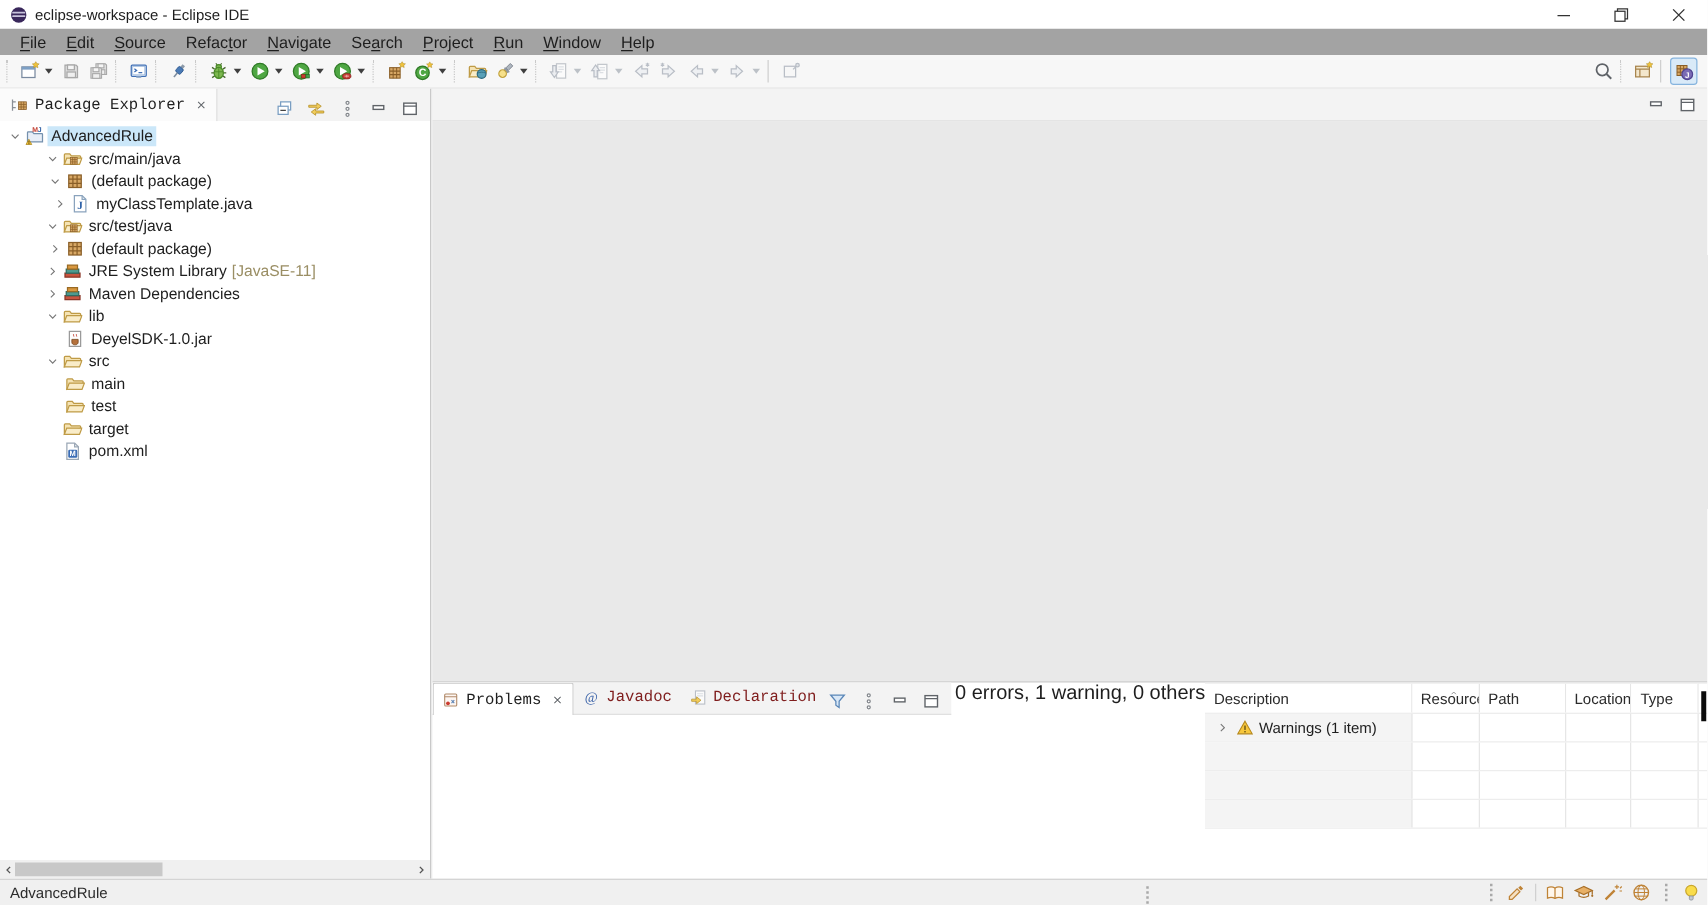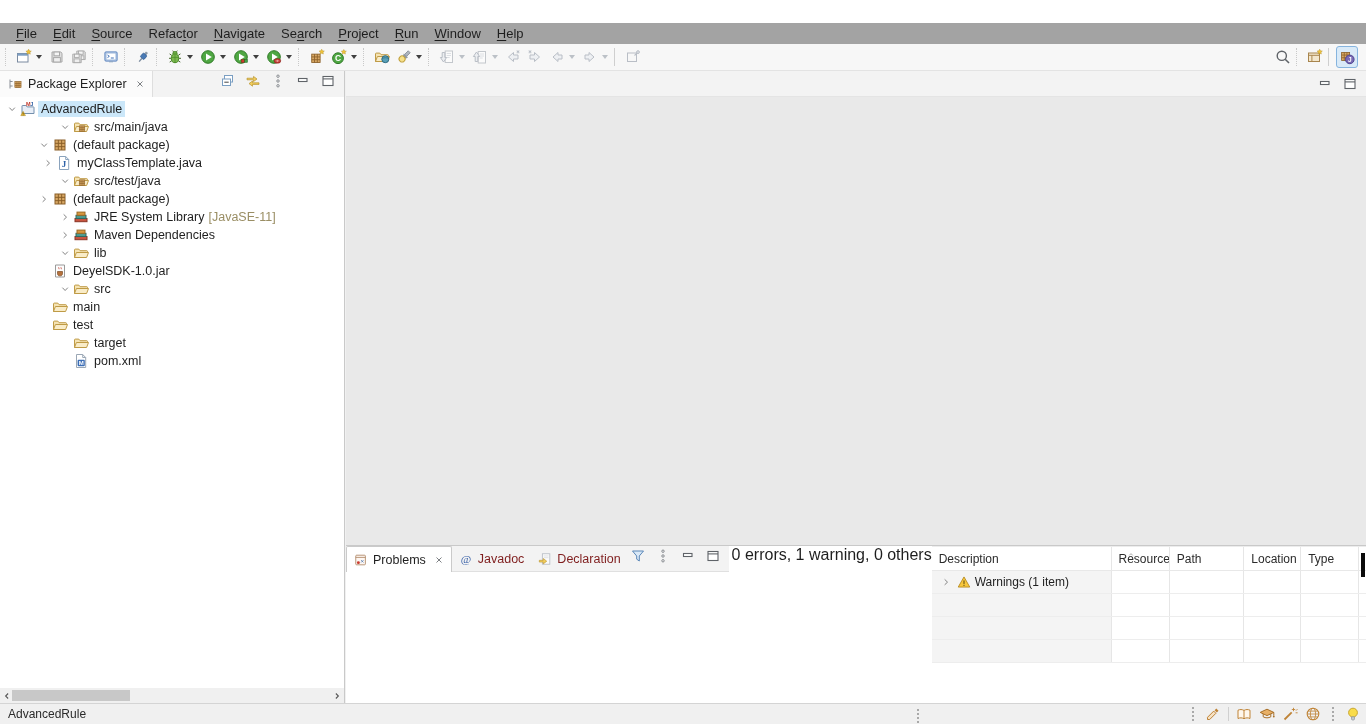--- a/index.html
+++ b/index.html
@@ -32,36 +32,36 @@
   .ic   { width:16px; height:16px; display:block; }
   .ic14 { width:14px; height:14px; display:block; }
   .ic12 { width:12px; height:12px; display:block; }
   .ic10 { width:10px; height:10px; display:block; }
 
   
   .main { position:absolute; top:71px; left:0; right:0; height:632px; background:#f0f0f0; }
 
   
   .explorer { position:absolute; left:0; top:0; width:345px; height:632px; background:#fff; border-right:1px solid #c9c9c9; display:flex; flex-direction:column; }
-  .view-strip { height:26px; display:flex; align-items:flex-start; background:#f3f3f3; flex:none; }
+  .view-strip { height:26px; display:flex; align-items:flex-end; background:#f3f3f3; flex:none;font-family:Liberation Mono, monospace; }
   .view-tab { height:26px; display:flex; align-items:center; padding:0 7px; gap:5px; font-size:12.5px; }
   .view-tab.active { background:#fbfbfb; border-right:1px solid #dedede; }
   .view-tab.inactive { color:#7f1d1d; }
   .tab-close { display:flex; margin-left:3px; }
   .view-tools { margin-left:auto; display:flex; align-items:center; gap:5px; padding-right:6px; }
   .vbtn { width:20px; height:20px; display:flex; align-items:center; justify-content:center; }
 
   .tree { flex:1; overflow:hidden; background:#fff; padding-top:3px; }
   .trow { height:18px; display:flex; align-items:center; font-size:12.5px; white-space:nowrap; }
   .twisty { width:16px; height:16px; flex:none; display:flex; align-items:center; justify-content:center; }
   .ticon { width:18px; height:16px; flex:none; display:flex; align-items:center; }
   .tlabel { padding:1px 3px; }
   .tlabel.sel { background:#cbe7f9; }
   .dec { color:#9a8e64; padding-left:1px; }
-  .lv0{ padding-left:4px; } .lv1{ padding-left:20px;margin-left:37px; } .lv2{ padding-left:36px; } .lv3{ padding-left:40px; }
+  .lv0{ padding-left:4px; } .lv1{ padding-left:34px; } .lv2{ padding-left:36px; } .lv3{ padding-left:40px; }
 
   .hscroll { height:15px; background:#f0f0f0; position:relative; flex:none; }
   .harrow { position:absolute; top:0; width:14px; height:15px; display:flex; align-items:center; justify-content:center; }
   .harrow.left{ left:0; } .harrow.right{ right:0; }
   .hthumb { position:absolute; left:12px; top:2px; width:118px; height:11px; background:#c8c8c8; }
 
   
   .editor { position:absolute; left:346px; top:0; right:0; height:474px; display:flex; flex-direction:column; }
   .editor-strip { height:26px; background:#f3f3f3; display:flex; align-items:center; border-bottom:1px solid #e4e4e4; }
   .editor-canvas { flex:1; background:#e9e9e9; }
@@ -369,20 +369,45 @@
         <path d="M9.8 4l-4 4 4 4" fill="none" stroke="#555" stroke-width="1.7"></path>
       </symbol>
     <symbol id="s-sright" viewBox="0 0 16 16">
         <path d="M6.2 4l4 4-4 4" fill="none" stroke="#555" stroke-width="1.7"></path>
       </symbol>
   </defs>
 </svg>
 
 <div class="win">
 
+  <header class="titlebar">
+    <span class="app-icon">
+        <svg class="ic14" viewBox="0 0 16 16">
+          <use href="#s-eclipse"></use>
+        </svg>
+      </span>
+    <span class="title">eclipse-workspace - Eclipse IDE</span>
+    <div class="wincontrols">
+      <div class="wbtn">
+          <svg class="ic" viewBox="0 0 16 16">
+            <use href="#s-wmin"></use>
+          </svg>
+        </div>
+      <div class="wbtn">
+          <svg class="ic" viewBox="0 0 16 16">
+            <use href="#s-wrestore"></use>
+          </svg>
+        </div>
+      <div class="wbtn">
+          <svg class="ic" viewBox="0 0 16 16">
+            <use href="#s-wclose"></use>
+          </svg>
+        </div>
+    </div>
+  </header>
 
   <nav class="menubar">
     <span class="menu-item"><span></span><span class="mn">F</span><span>ile</span></span>
     <span class="menu-item"><span></span><span class="mn">E</span><span>dit</span></span>
     <span class="menu-item"><span></span><span class="mn">S</span><span>ource</span></span>
     <span class="menu-item"><span>Refac</span><span class="mn">t</span><span>or</span></span>
     <span class="menu-item"><span></span><span class="mn">N</span><span>avigate</span></span>
     <span class="menu-item"><span>Se</span><span class="mn">a</span><span>rch</span></span>
     <span class="menu-item"><span></span><span class="mn">P</span><span>roject</span></span>
     <span class="menu-item"><span></span><span class="mn">R</span><span>un</span></span>

